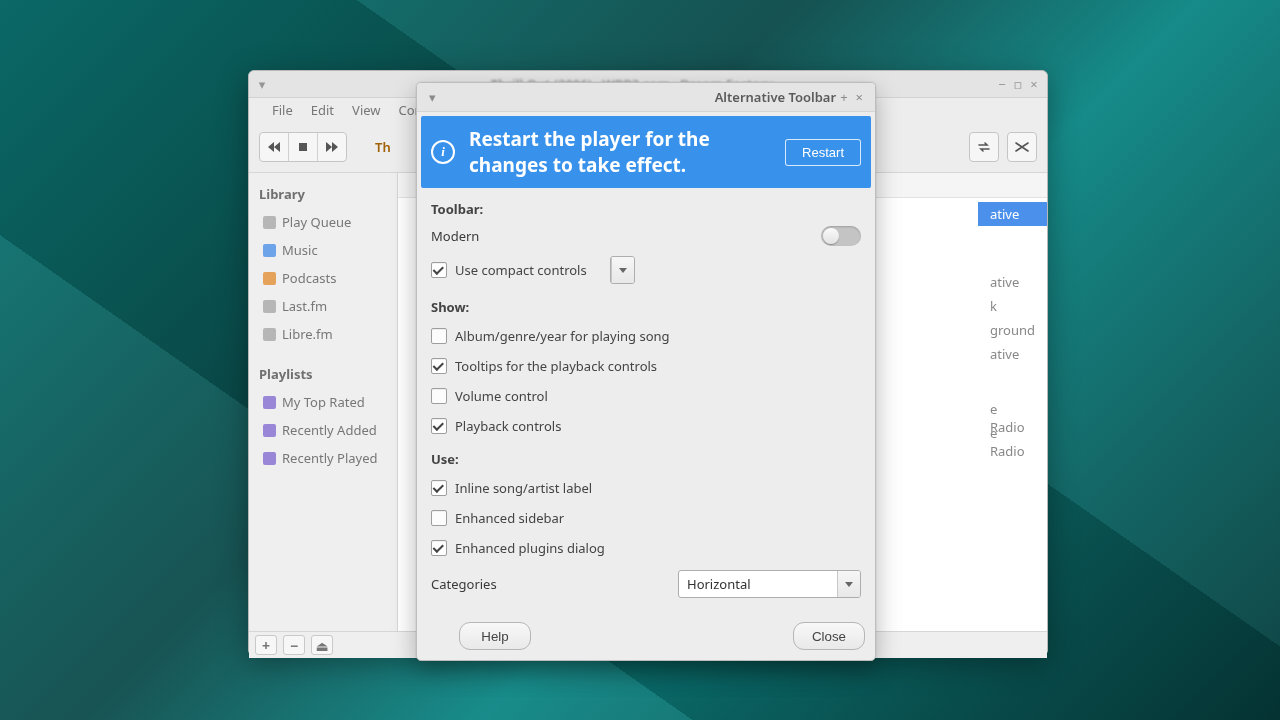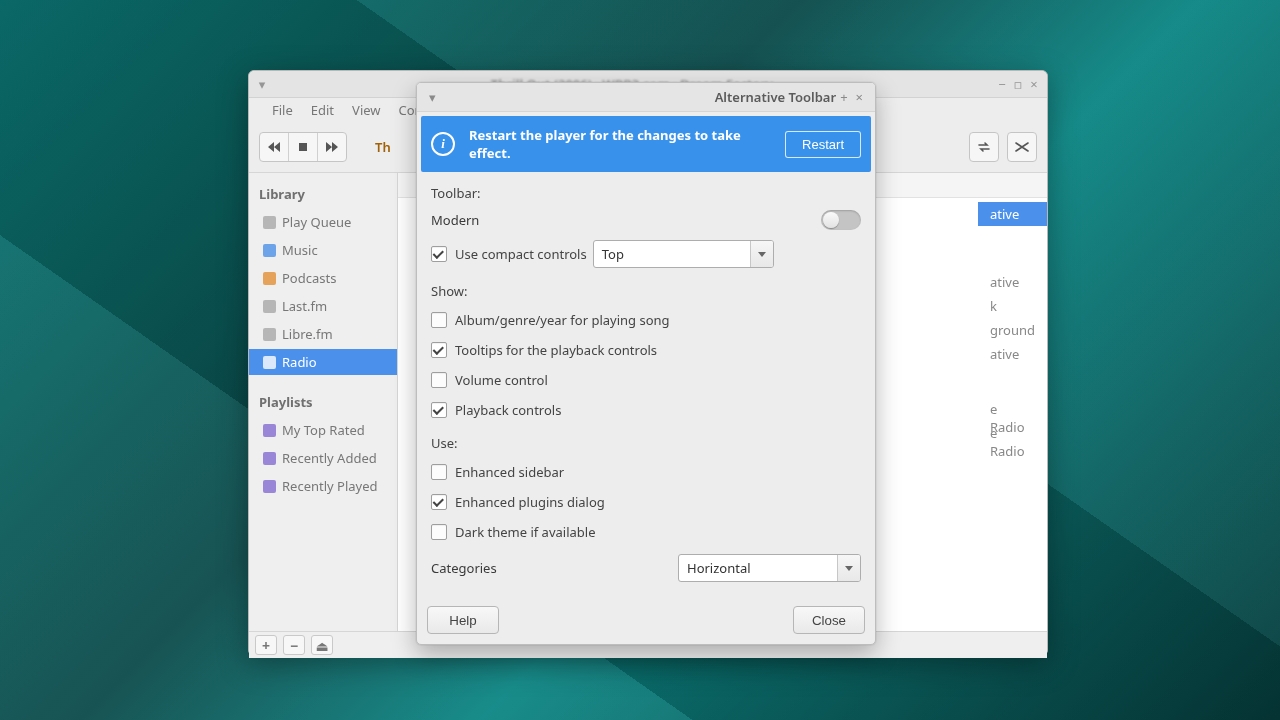--- a/index.html
+++ b/index.html
@@ -109,29 +109,29 @@
     margin: 4px 4px 6px 4px; background: #3892eb; color: #fff;
     display: flex; align-items: center; padding: 10px 10px;
     border-radius: 2px;
   }
   .info-icon {
     width: 20px; height: 20px; border: 2px solid #fff; border-radius: 50%;
     display: inline-flex; align-items: center; justify-content: center;
     font-style: italic; font-family: Georgia, serif; font-weight: 700; font-size: 13px;
     margin-right: 14px; flex-shrink: 0;
   }
-  .infobar .msg { flex: 1; font-weight: 700; font-size: 13px; }
+  .infobar .msg { flex: 1; font-weight: 700; font-size: 19px; }
   .restart-btn {
     margin-left: 12px; background: #3892eb; color: #fff;
     border: 1px solid rgba(255,255,255,0.8); padding: 5px 16px; border-radius: 3px;
     font-size: 13px; cursor: pointer;
   }
 
   .body-pad { padding: 2px 14px 10px 14px; }
-  .sect { font-weight: 400; color: #444; margin: 4px 0 8px 0; }
+  .sect { font-weight: 700; color: #444; margin: 4px 0 8px 0; }
   .row { display: flex; align-items: center; margin: 6px 0; }
   .row.stretch { justify-content: space-between; }
 
   .switch {
     width: 40px; height: 20px; border-radius: 10px; background: #c4c4c4;
     position: relative; box-shadow: inset 0 1px 2px rgba(0,0,0,0.2); cursor: pointer;
   }
   .switch .knob {
     position: absolute; left: 2px; top: 2px; width: 16px; height: 16px; border-radius: 50%;
     background: linear-gradient(#fafafa, #e2e2e2); box-shadow: 0 1px 1px rgba(0,0,0,0.3);
@@ -164,23 +164,23 @@
   }
   .combo .arrow::after {
     content: ""; border-left: 4px solid transparent; border-right: 4px solid transparent;
     border-top: 5px solid #666;
   }
 
   .footer {
     display: flex; justify-content: space-between; padding: 8px 10px 10px 10px;
   }
   .btn {
-    min-width: 72px; height: 28px; padding: 0 14px; border-radius: 4px;
+    min-width: 72px; height: 28px; padding: 0 14px; border-radius: 11px;
     border: 1px solid #b6b6b6; background: linear-gradient(#f8f8f8, #e9e9e9);
-    color: #444; cursor: pointer; display: inline-flex; align-items: center; justify-content: center;
+    color: #444; cursor: pointer; display: inline-flex; align-items: center; justify-content: center; margin-left: 32px;
   }
 
   svg { display: block; }
 </style>
 </head>
 <body>
 
 <div class="desktop">
 
   <div class="main-window">
@@ -248,24 +248,20 @@
             <span class="side-icon pod"></span>
             <span>Podcasts</span>
           </div>
         <div class="side-item">
             <span class="side-icon"></span>
             <span>Last.fm</span>
           </div>
         <div class="side-item">
             <span class="side-icon"></span>
             <span>Libre.fm</span>
-          </div>
-        <div class="side-item selected">
-            <span class="side-icon" style="background:#dbe7fb"></span>
-            <span>Radio</span>
           </div>
         <div class="side-sep"></div>
         <div class="side-head">Playlists</div>
         <div class="side-item">
             <span class="side-icon pl"></span>
             <span>My Top Rated</span>
           </div>
         <div class="side-item">
             <span class="side-icon pl"></span>
             <span>Recently Added</span>
@@ -314,27 +310,26 @@
     <div class="body-pad">
       <div class="sect">Toolbar:</div>
 
       <div class="row stretch">
         <span>Modern</span>
         <span class="switch">
             <span class="knob"></span>
           </span>
       </div>
 
-      <div class="row" style="gap:6px; margin-top:10px;">
+      <div class="row" style="gap:23px; margin-top:10px;">
         <label class="chk on">
           <span class="box"></span>
           <span class="lbl">Use compact controls</span>
         </label>
         <span class="combo">
-          <span class="val">Top</span>
           <span class="arrow"></span>
         </span>
       </div>
 
       <div class="sect" style="margin-top:14px">Show:</div>
 
       <div id="show-opts">
           <div class="row">
             <label class="chk">
               <span class="box"></span>
@@ -358,35 +353,35 @@
               <span class="box"></span>
               <span class="lbl">Playback controls</span>
             </label>
           </div>
         </div>
 
       <div class="sect" style="margin-top:12px">Use:</div>
 
       <div id="use-opts">
           <div class="row">
+            <label class="chk on">
+              <span class="box"></span>
+              <span class="lbl">Inline song/artist label</span>
+            </label>
+          </div>
+          <div class="row">
             <label class="chk">
               <span class="box"></span>
               <span class="lbl">Enhanced sidebar</span>
             </label>
           </div>
           <div class="row">
             <label class="chk on">
               <span class="box"></span>
               <span class="lbl">Enhanced plugins dialog</span>
-            </label>
-          </div>
-          <div class="row">
-            <label class="chk">
-              <span class="box"></span>
-              <span class="lbl">Dark theme if available</span>
             </label>
           </div>
         </div>
 
       <div class="row stretch" style="margin-top:10px">
         <span>Categories</span>
         <span class="combo" style="margin-left:auto">
           <span class="val" style="min-width:142px">Horizontal</span>
           <span class="arrow"></span>
         </span>

